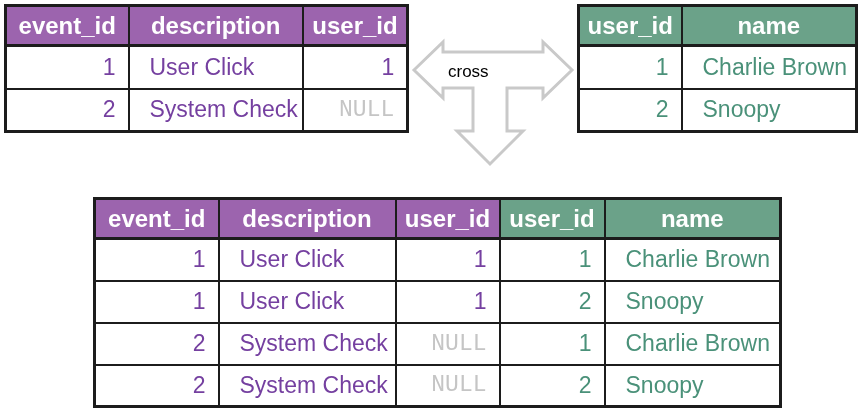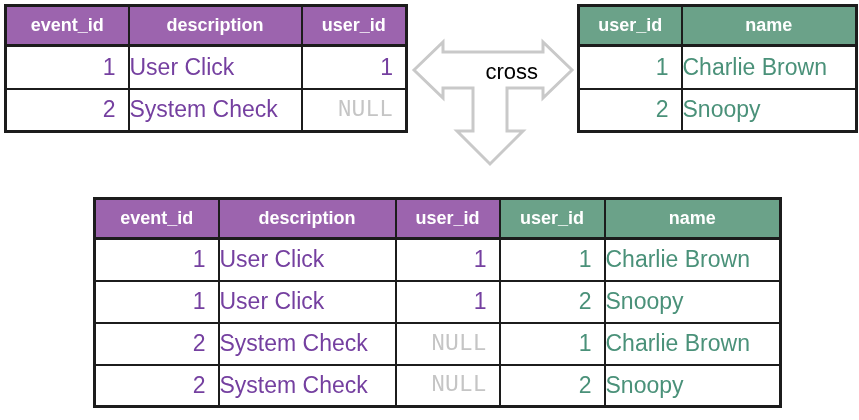--- a/index.html
+++ b/index.html
@@ -18,47 +18,47 @@
     border:3px solid var(--table-border,#1c1c1c);
   }
   .dt th,.dt td{
     border:2px solid var(--table-border,#1c1c1c);
     overflow:hidden;
     white-space:nowrap;
     box-sizing:border-box;
   }
   .dt thead th{
     height:40px;
-    font-size:18px;
+    font-size:24px;
     font-weight:bold;
     text-align:center;
     color:var(--header-text,#ffffff);
     border-bottom:3px solid var(--table-border,#1c1c1c);
     padding:0 4px;
   }
   .dt td{
     height:43px;
     font-size:23px;
     background:#ffffff;
   }
   #t-result td{height:42px;}
   .hp{background:var(--purple-header-bg,#9c64ae);}
   .hg{background:var(--green-header-bg,#6ba289);}
   .num{text-align:right;padding:0 12px 0 4px;}
-  .txt{text-align:left;padding:0 4px 0 0;}
+  .txt{text-align:left;padding:0 4px 0 20px;}
   .cp{color:var(--purple-cell-text,#7540a0);}
   .cg{color:var(--green-cell-text,#4a9179);}
   .nullv{color:var(--null-text,#c5c5c5);font-family:Liberation Mono, monospace;}
   
   #arrow{position:absolute;left:410px;top:38px;}
   #arrow polygon{fill:#ffffff;stroke:var(--arrow-outline,#c9c9c9);stroke-width:3;stroke-linejoin:miter;}
   .op{
     position:absolute;left:448px;top:60px;width:90px;
-    text-align:right;
-    font-size:22px;line-height:24px;
+    text-align:left;
+    font-size:17px;line-height:24px;
     color:var(--operator-text,#000000);
   }
 </style>
 </head>
 <body>
 
 <table class="dt" id="t-left" style="left:4px;top:4px;">
   <colgroup>
       <col style="width:123px">
       <col style="width:173px">

